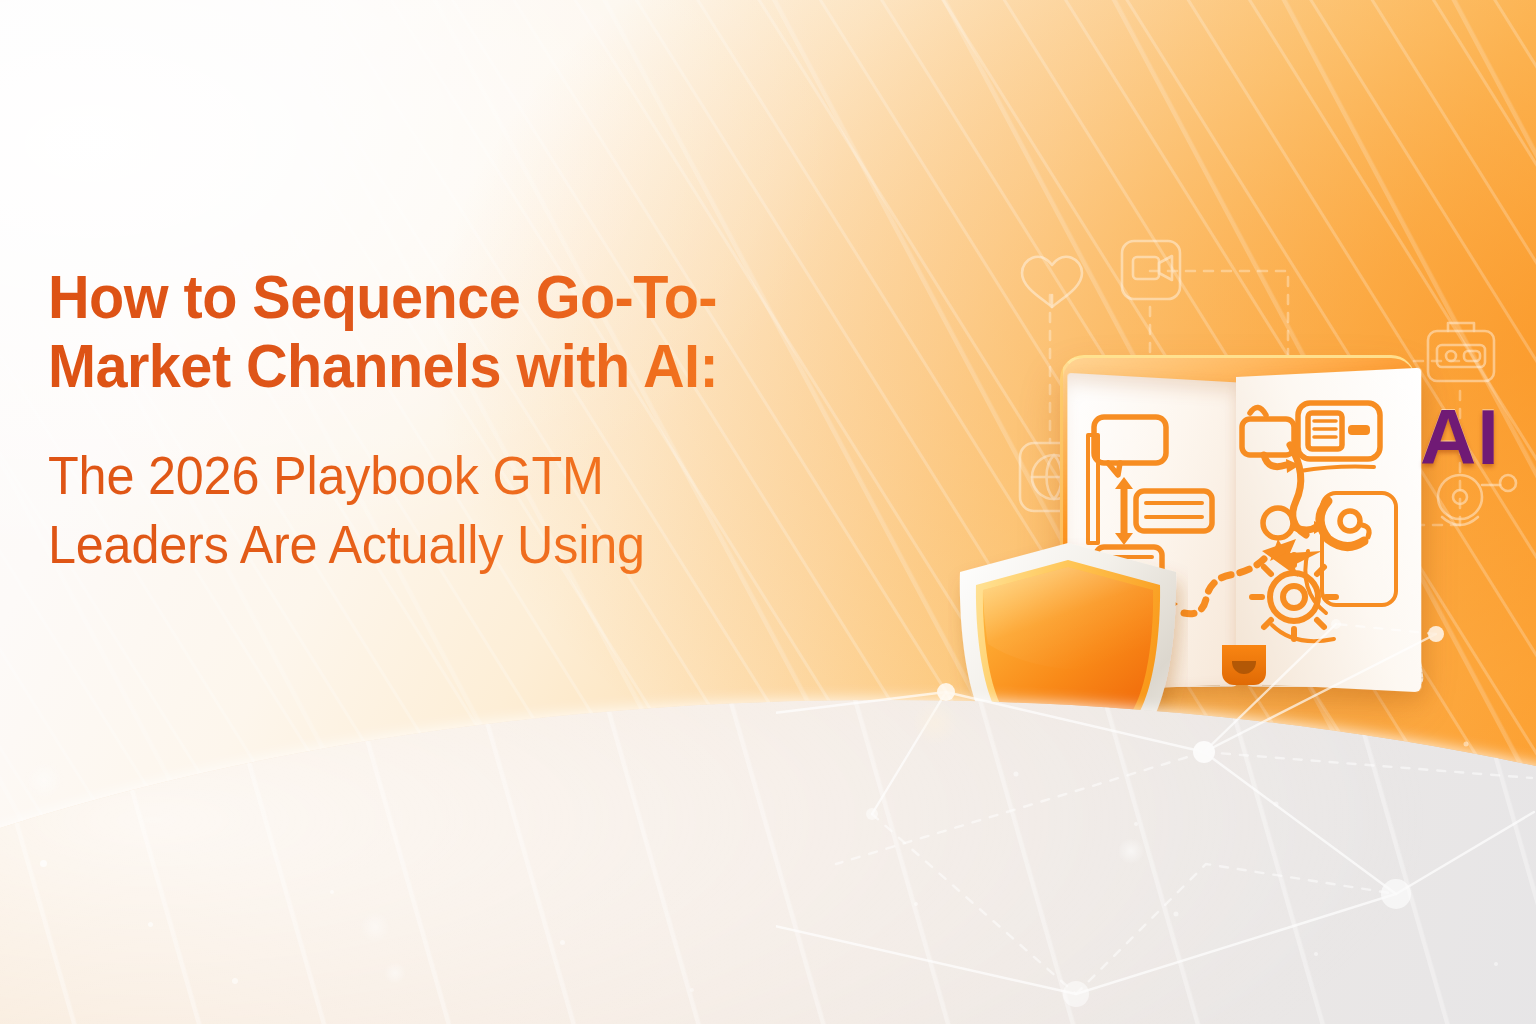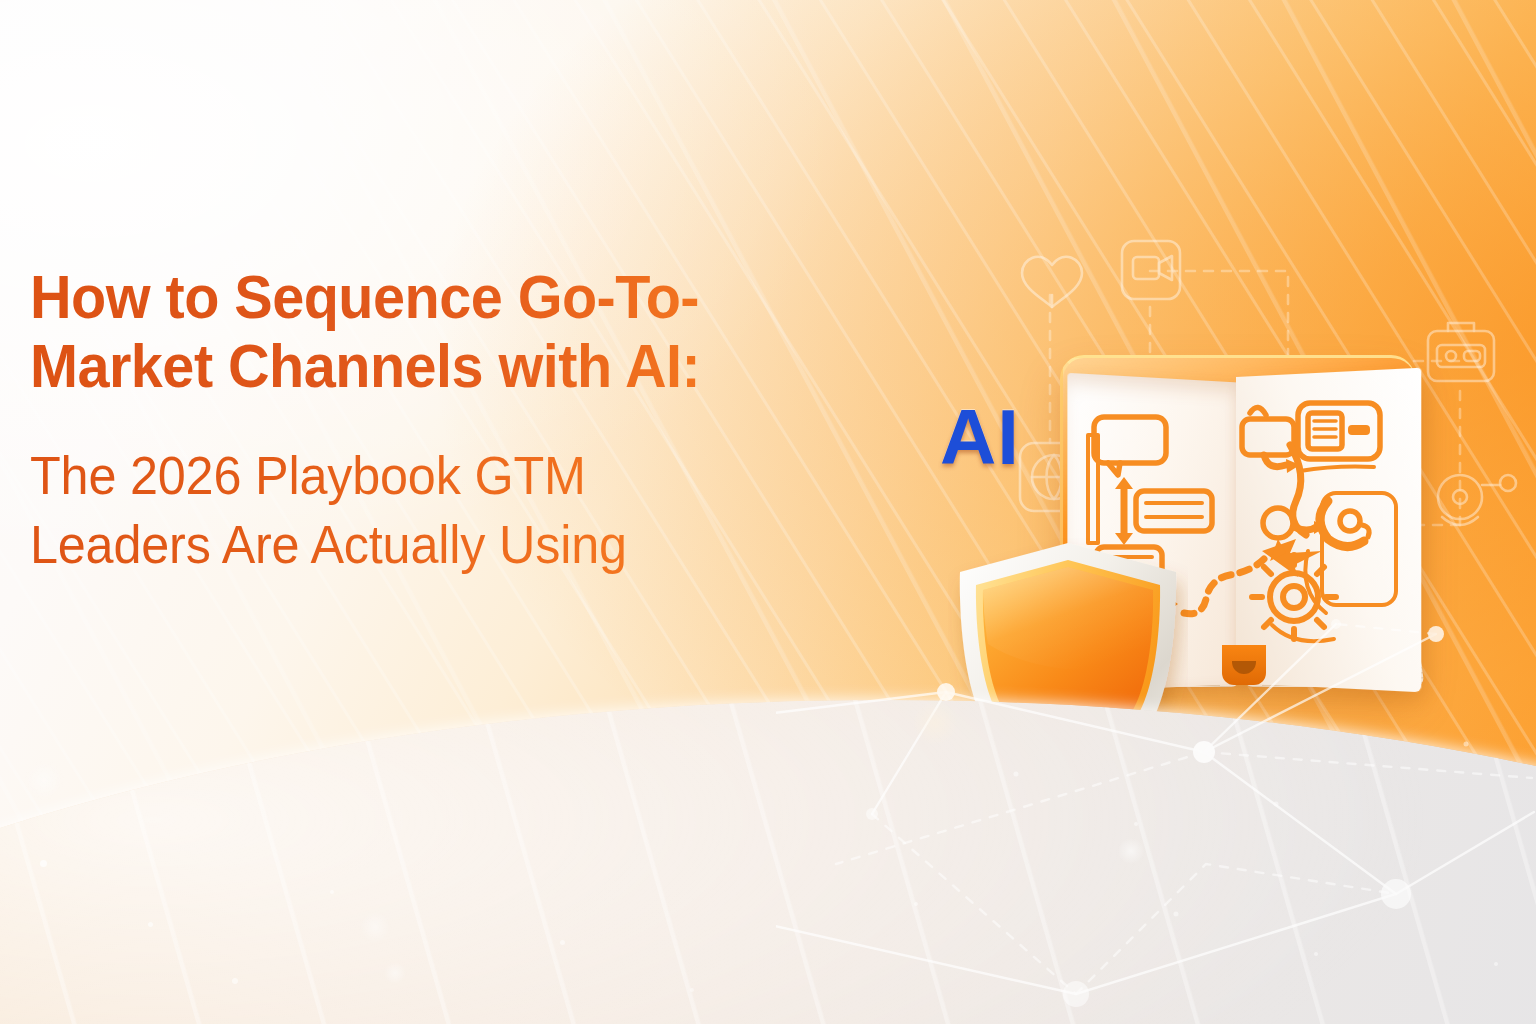--- a/index.html
+++ b/index.html
@@ -100,21 +100,21 @@
 
   
   .iconnet{ position:absolute; left:990px; top:195px; width:546px; height:420px; opacity:.58; }
 
   
   .bokeh{ position:absolute; border-radius:50%; background:rgba(255,255,255,.85); }
 
   
   .copy{
     position:absolute;
-    left:30px; top:262px;
+    left:48px; top:262px;
     width:920px;
   }
   .headline{
     font-size:62px;
     line-height:1.115;
     font-weight:700;
     letter-spacing:-0.6px;
     font-stretch:condensed;
     transform:scaleX(.93);
     transform-origin:left top;
@@ -204,23 +204,23 @@
     background:#b35806; border-radius:0 0 12px 12px;
   }
 
   
   .diagram{ position:absolute; left:0; top:0; width:380px; height:400px; }
 
   
   .shield{ position:absolute; left:8px; top:238px; width:240px; height:255px; }
   .ai-label{
     position:absolute; left:0; right:0; top:92px;
-    text-align:left;
+    text-align:right;
     font-size:78px; font-weight:700; letter-spacing:1px;
-    color:#1d4ed8;
+    color:#701a75;
     text-shadow:0 3px 4px rgba(150,50,0,.42), 0 -1px 0 rgba(255,255,255,.5);
     pointer-events:none;
   }
 </style>
 </head>
 <body>
 
 <div class="banner">
 
   <div class="bg-base"></div>

